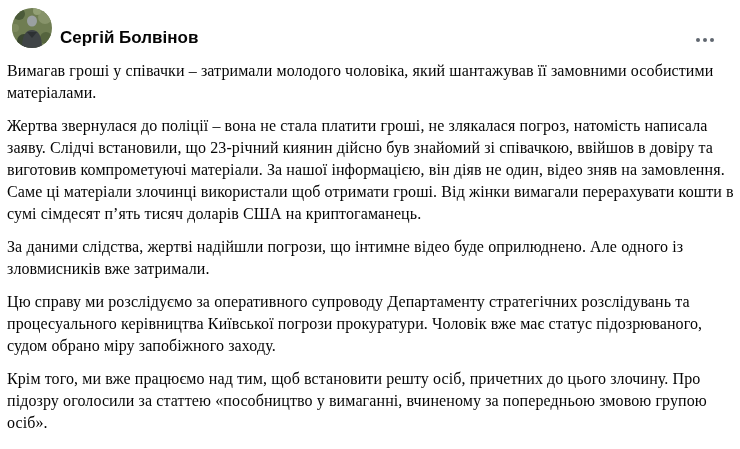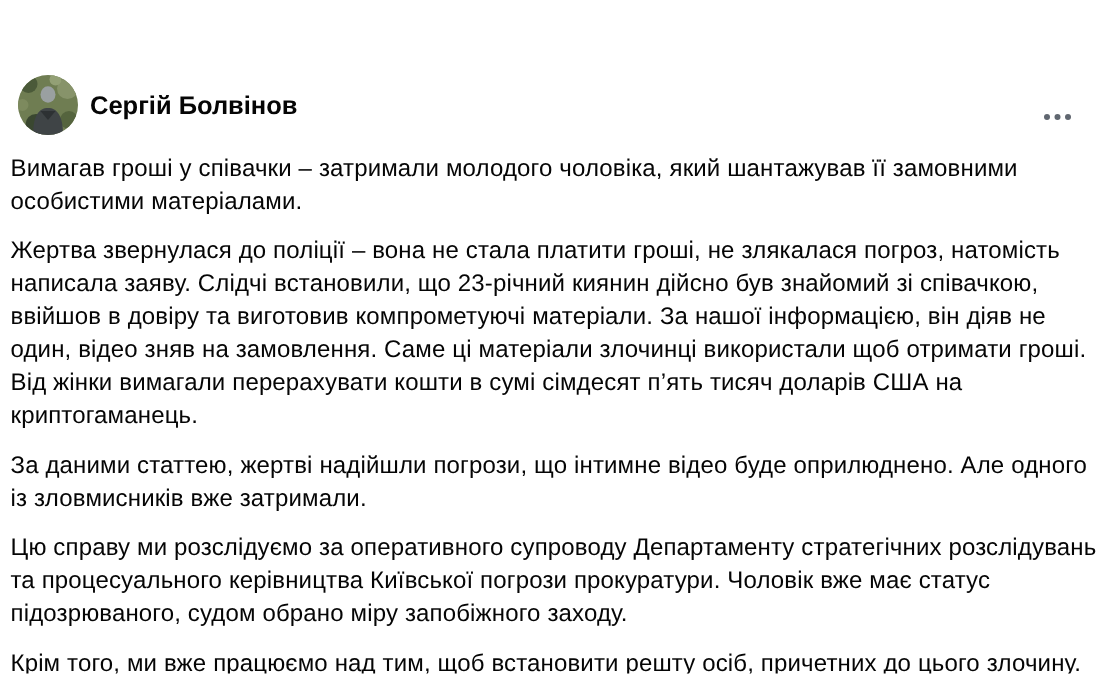--- a/index.html
+++ b/index.html
@@ -7,23 +7,22 @@
     width: 740px; height: 449px;
     background: #ffffff;
     font-family: "Liberation Sans", "DejaVu Sans", sans-serif;
     overflow: hidden;
   }
   .post { width: 740px; height: 449px; background: #ffffff; position: relative; }
 
   
   .post-header {
     display: flex;
-    align-items: center;
+    align-items: flex-end;
     padding: 8px 16px 0 12px;
-    margin-top: 42px;
   }
   .avatar-wrap {
     width: 40px; height: 40px;
     border-radius: 50%;
     overflow: hidden;
     flex: 0 0 40px;
     cursor: pointer;
   }
   .avatar-wrap svg { display: block; width: 40px; height: 40px; }
   .header-text { margin-left: 8px; padding-top: 3px; }
@@ -68,20 +67,21 @@
   
   .post-body {
     padding: 12px 6px 0 7px;
   }
   .post-body p {
     font-size: 16px;
     line-height: 22px;
     color: #050505;
     margin-bottom: 11px;
     letter-spacing: 0.1px;
+    font-family: Liberation Serif, serif;
   }
 </style>
 </head>
 <body>
 
 <div class="post">
 
   <div class="post-header">
 
     <div class="avatar-wrap">
@@ -109,18 +109,18 @@
       <span class="dot"></span>
       <span class="dot"></span>
       <span class="dot"></span>
     </div>
 
   </div>
 
   <div class="post-body">
     <p>Вимагав гроші у співачки – затримали молодого чоловіка, який шантажував її замовними особистими матеріалами.</p>
     <p>Жертва звернулася до поліції – вона не стала платити гроші, не злякалася погроз, натомість написала заяву. Слідчі встановили, що 23-річний киянин дійсно був знайомий зі співачкою, ввійшов в довіру та виготовив компрометуючі матеріали. За нашої інформацією, він діяв не один, відео зняв на замовлення. Саме ці матеріали злочинці використали щоб отримати гроші. Від жінки вимагали перерахувати кошти в сумі сімдесят п’ять тисяч доларів США на криптогаманець.</p>
-    <p>За даними статтею, жертві надійшли погрози, що інтимне відео буде оприлюднено. Але одного із зловмисників вже затримали.</p>
+    <p>За даними слідства, жертві надійшли погрози, що інтимне відео буде оприлюднено. Але одного із зловмисників вже затримали.</p>
     <p>Цю справу ми розслідуємо за оперативного супроводу Департаменту стратегічних розслідувань та процесуального керівництва Київської погрози прокуратури. Чоловік вже має статус підозрюваного, судом обрано міру запобіжного заходу.</p>
     <p>Крім того, ми вже працюємо над тим, щоб встановити решту осіб, причетних до цього злочину. Про підозру оголосили за статтею «пособництво у вимаганні, вчиненому за попередньою змовою групою осіб».</p>
   </div>
 
 </div>
 
 </body></html>

